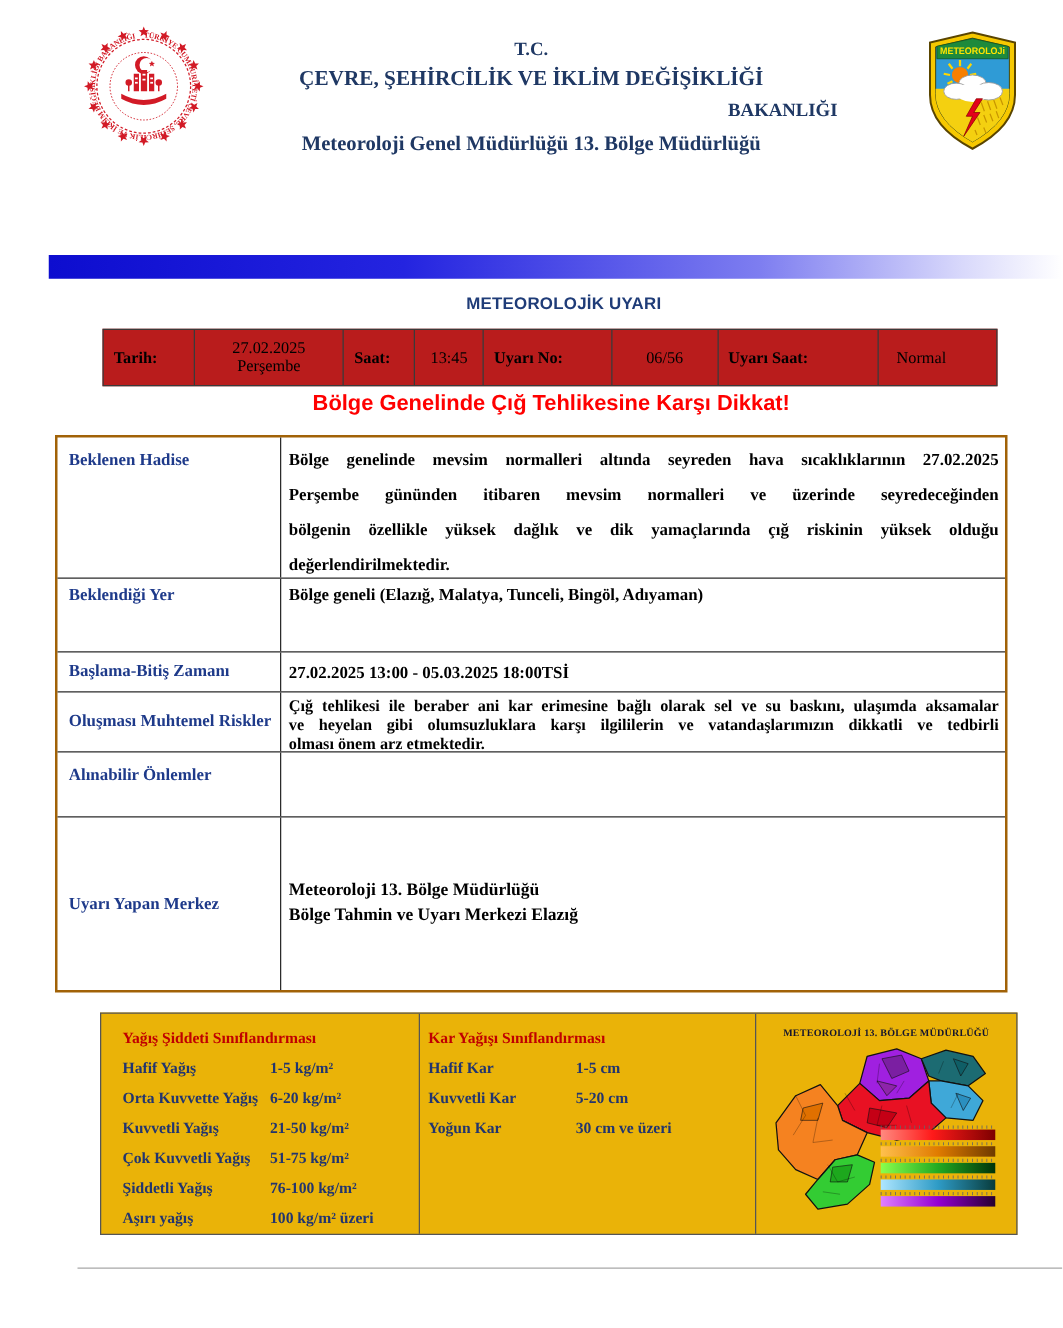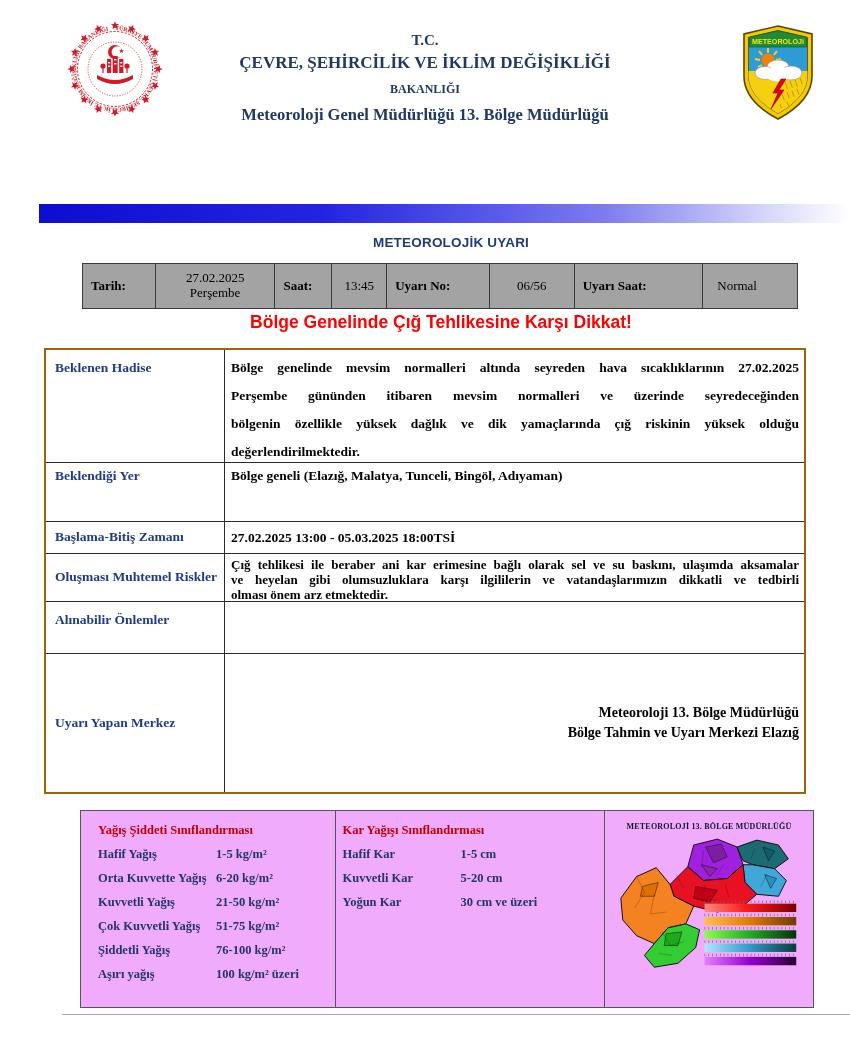--- a/index.html
+++ b/index.html
@@ -4,38 +4,38 @@
 <style>
   * { margin:0; padding:0; box-sizing:border-box; }
   body { background:#ffffff; font-family:"Liberation Serif","DejaVu Serif",serif; }
   .page { position:relative; width:850px; height:1062px; background:#ffffff; overflow:hidden; }
 
   
   .seal { position:absolute; left:64px; top:18px; width:102px; height:102px; }
   .header-text { position:absolute; left:180px; top:30px; width:490px; text-align:center; color:#1f3864; font-weight:bold; }
   .ht-tc    { font-size:15px; line-height:20px; }
   .ht-l2    { font-size:17px; line-height:26px; }
-  .ht-l3    { font-size:12px; line-height:26px; }
+  .ht-l3    { font-size:15px; line-height:26px;text-align:right; }
   .ht-l4    { font-size:16.5px; line-height:26px; }
   .shield { position:absolute; left:738px; top:24px; width:80px; height:97px; }
 
   
   .blue-bar { position:absolute; left:39px; top:204px; width:811px; height:19px;
     background:linear-gradient(to right,#0d0dcf 0%,#2424e0 35%,#7d7df0 70%,#d8d8fb 90%,#ffffff 100%); }
 
   
   .notice-title { position:absolute; left:82px; top:235px; width:738px; text-align:center;
     font-family:"Liberation Sans","DejaVu Sans",sans-serif; font-weight:bold; font-size:13.5px;
     color:#1f3c78; letter-spacing:.2px; }
   .headline { position:absolute; left:16px; top:312px; width:850px; text-align:center;
     font-family:"Liberation Sans","DejaVu Sans",sans-serif; font-weight:bold; font-size:17.5px; color:#ff0000; }
 
   
   .info-table { position:absolute; left:82px; top:263px; width:716px; height:46px;
-    display:flex; border:1px solid #3a3a3a; background:#a3a3a3; }
+    display:flex; border:1px solid #3a3a3a; background:#b91c1c; }
   .info-table .cell { border-right:1px solid #3a3a3a; display:flex; align-items:center; font-size:13px; color:#000; }
   .info-table .cell:last-child { border-right:none; }
   .info-table .lab { font-weight:bold; padding-left:8px; }
   .info-table .val { justify-content:center; text-align:center; line-height:1.12; }
   .c1{width:73px;} .c2{width:120px;} .c3{width:57px;} .c4{width:55px;}
   .c5{width:103px;} .c6{width:85px;} .c7{width:129px;} .c8{width:94px; justify-content:flex-start !important; padding-left:14px;}
 
   
   .main-table { position:absolute; left:44px; top:348px; width:762px; border:2px solid #a16207; background:#fff; }
   .mrow { display:flex; border-top:1px solid #2b2b2b; }
@@ -48,25 +48,25 @@
   .lv-center{display:flex; align-items:center;}
   .lv-center .inner{width:100%;}
   .jline { text-align:justify; text-align-last:justify; }
   .lline { text-align:left; }
   .r1 .mcontent{padding-top:4px;} .r1 .mcontent div{line-height:28px; height:28px; white-space:nowrap; overflow:hidden;}
   .r1 .mcontent div.lline{white-space:normal;}
   .r2 .mcontent{padding-top:5px;}
   .r3 .mcontent{display:flex; align-items:center;}
   .r4 .mcontent{padding-top:3px; font-size:13px;} .r4 .mcontent div{line-height:15px;}
   .r5 .mcontent{padding-top:3px;} .r5 .mcontent div{line-height:25px;}
-  .r6 .mcontent{display:flex; flex-direction:column; justify-content:center; text-align:right; gap:4px; font-size:14px;}
-
-  
-  .bottom-table { position:absolute; left:80px; top:810px; width:734px; height:198px;
-    display:flex; border:1px solid #555; background:#f0abfc; }
+  .r6 .mcontent{display:flex; flex-direction:column; justify-content:center; text-align:left; gap:4px; font-size:14px;}
+
+  
+  .bottom-table { position:absolute; left:80px; top:810px; width:734px; height:178px;
+    display:flex; border:1px solid #555; background:#eab308; }
   .bcol { border-right:1px solid #555; }
   .bcol:last-child { border-right:none; }
   .bcol1 { width:255px; padding:12px 8px 0 17px; }
   .bcol2 { width:270px; padding:12px 8px 0 7px; }
   .bcol3 { width:208px; padding:11px 2px 0 2px; }
   .btitle { color:#c00000; font-weight:bold; font-size:12.5px; margin-bottom:9px; }
   .ci { display:flex; margin-bottom:10px; color:#22356f; font-weight:bold; font-size:12.5px; line-height:14px; }
   .ci .n { min-width:118px; padding-right:4px; }
   .map-title { text-align:center; font-weight:bold; font-size:8px; color:#14142e; letter-spacing:.2px; margin-bottom:3px; }
   .map-svg { display:block; width:204px; height:162px; margin:0 auto; }

